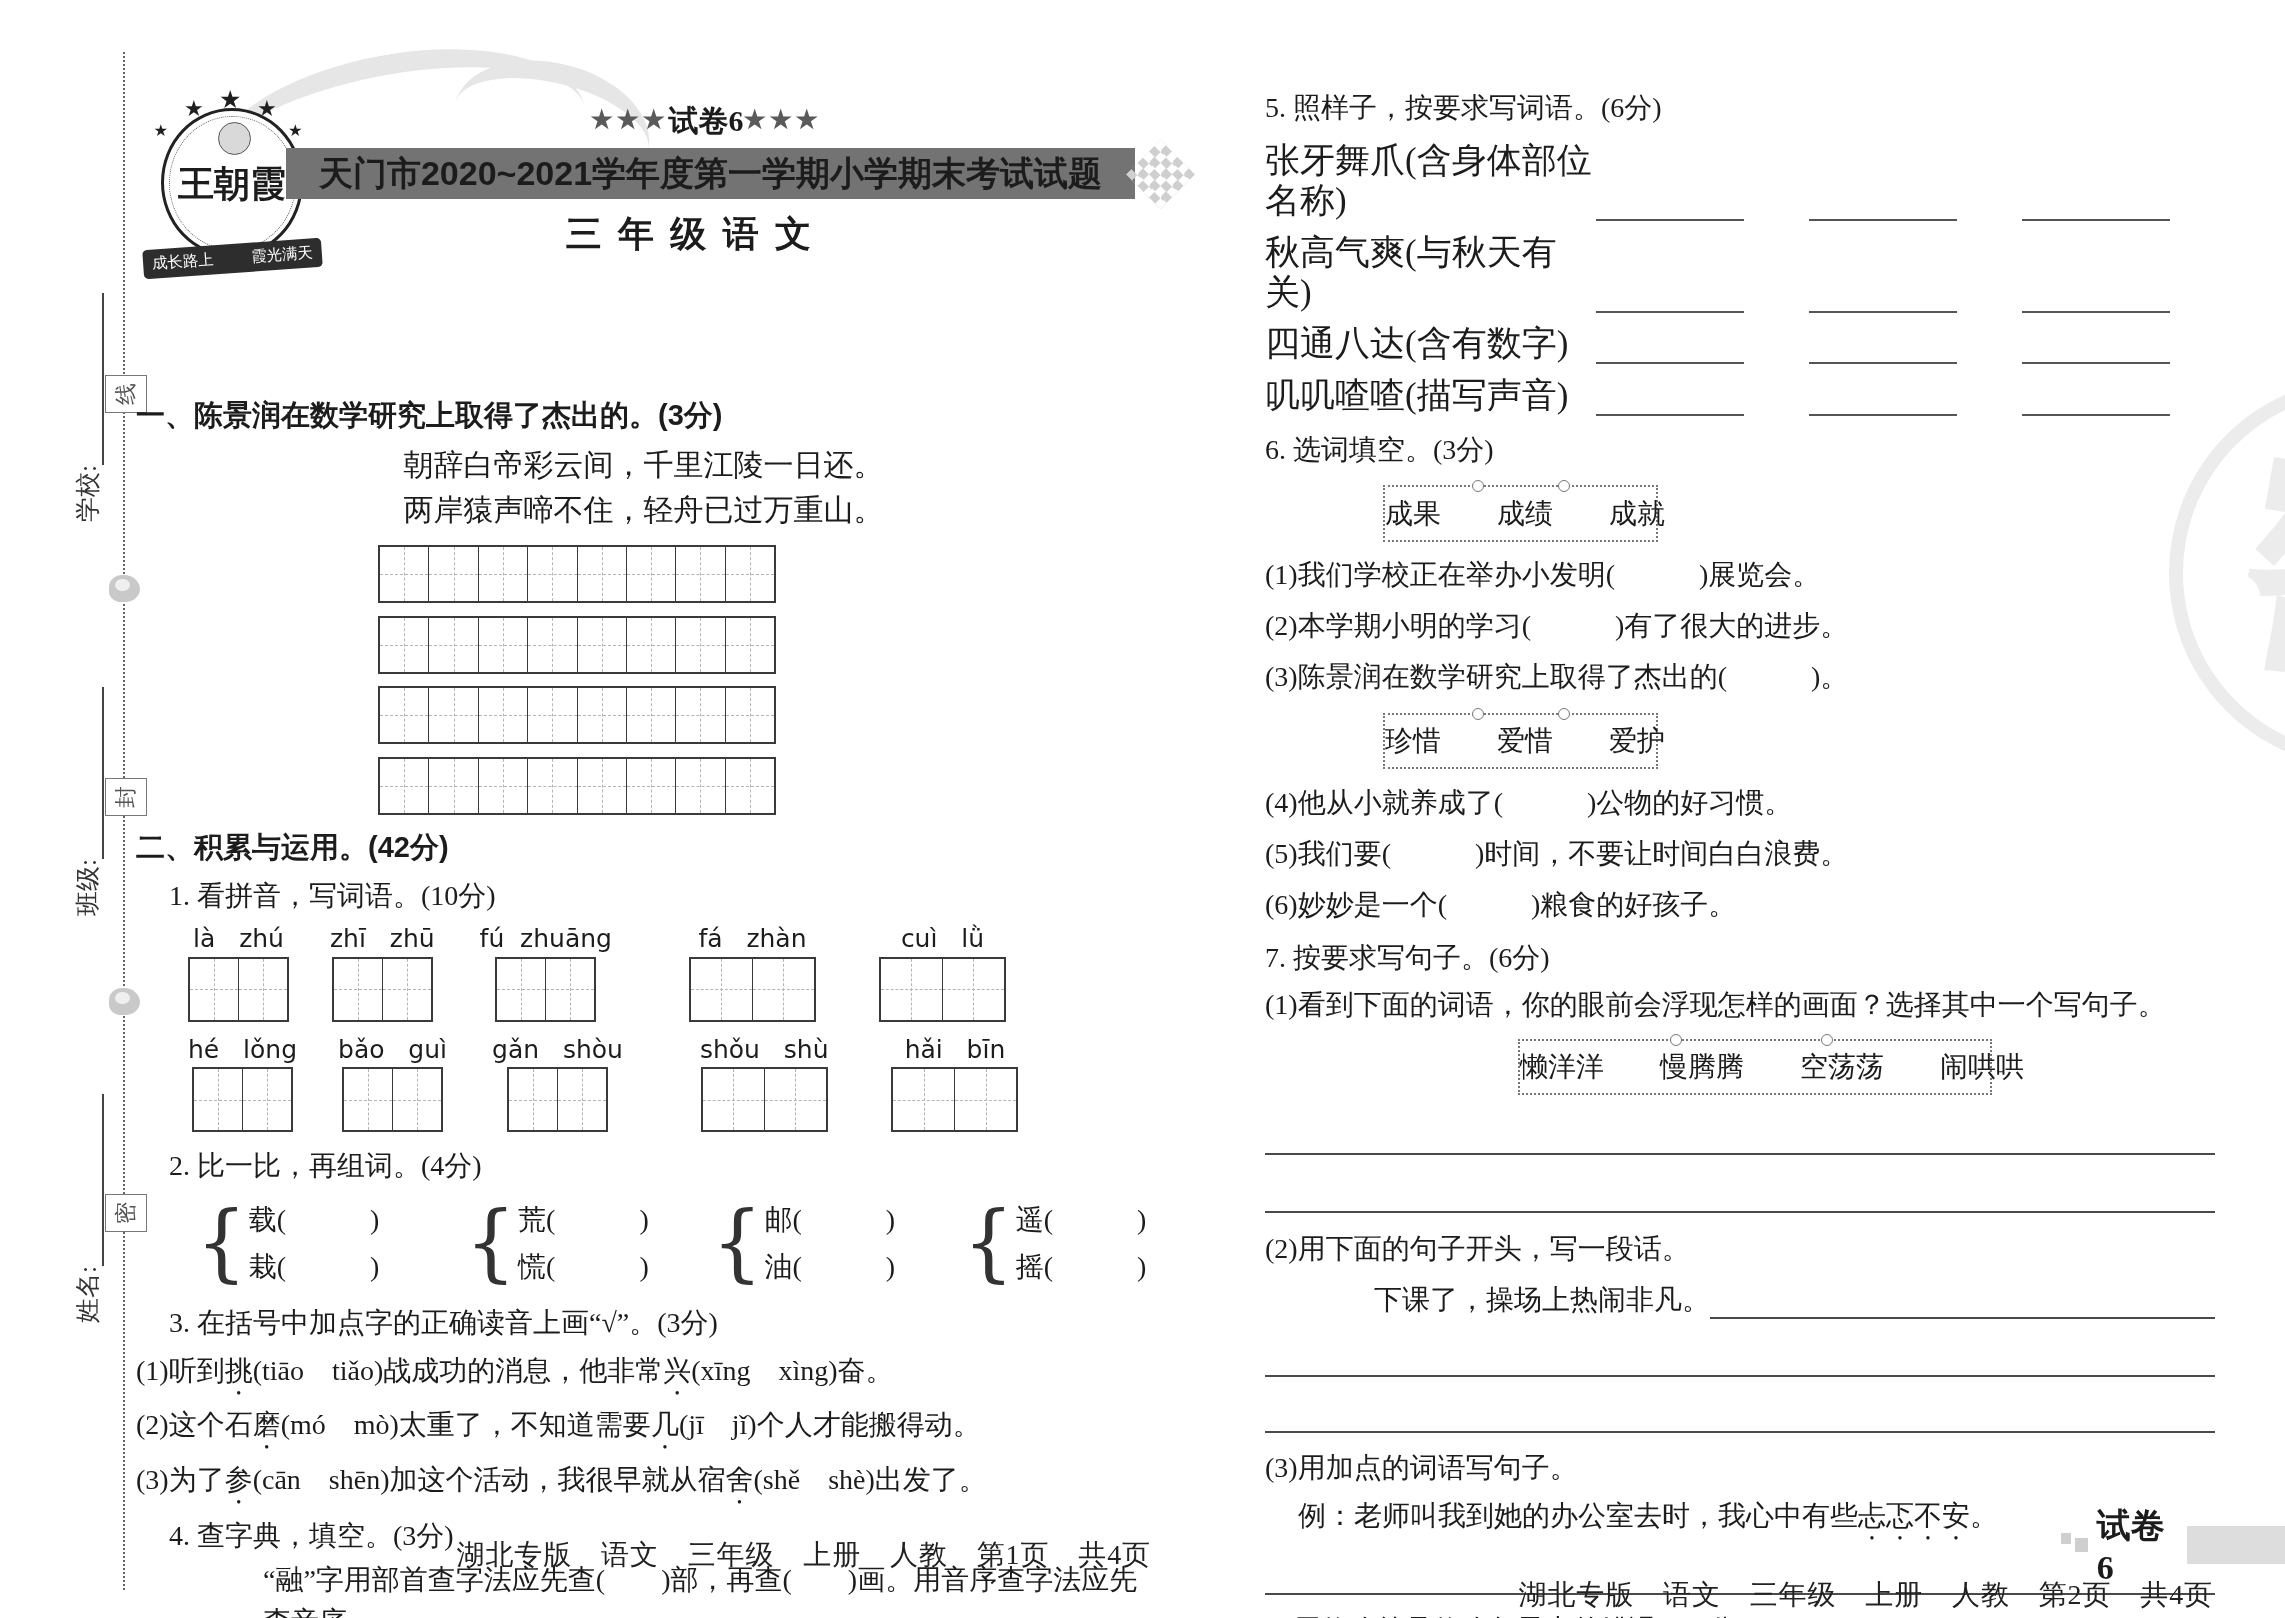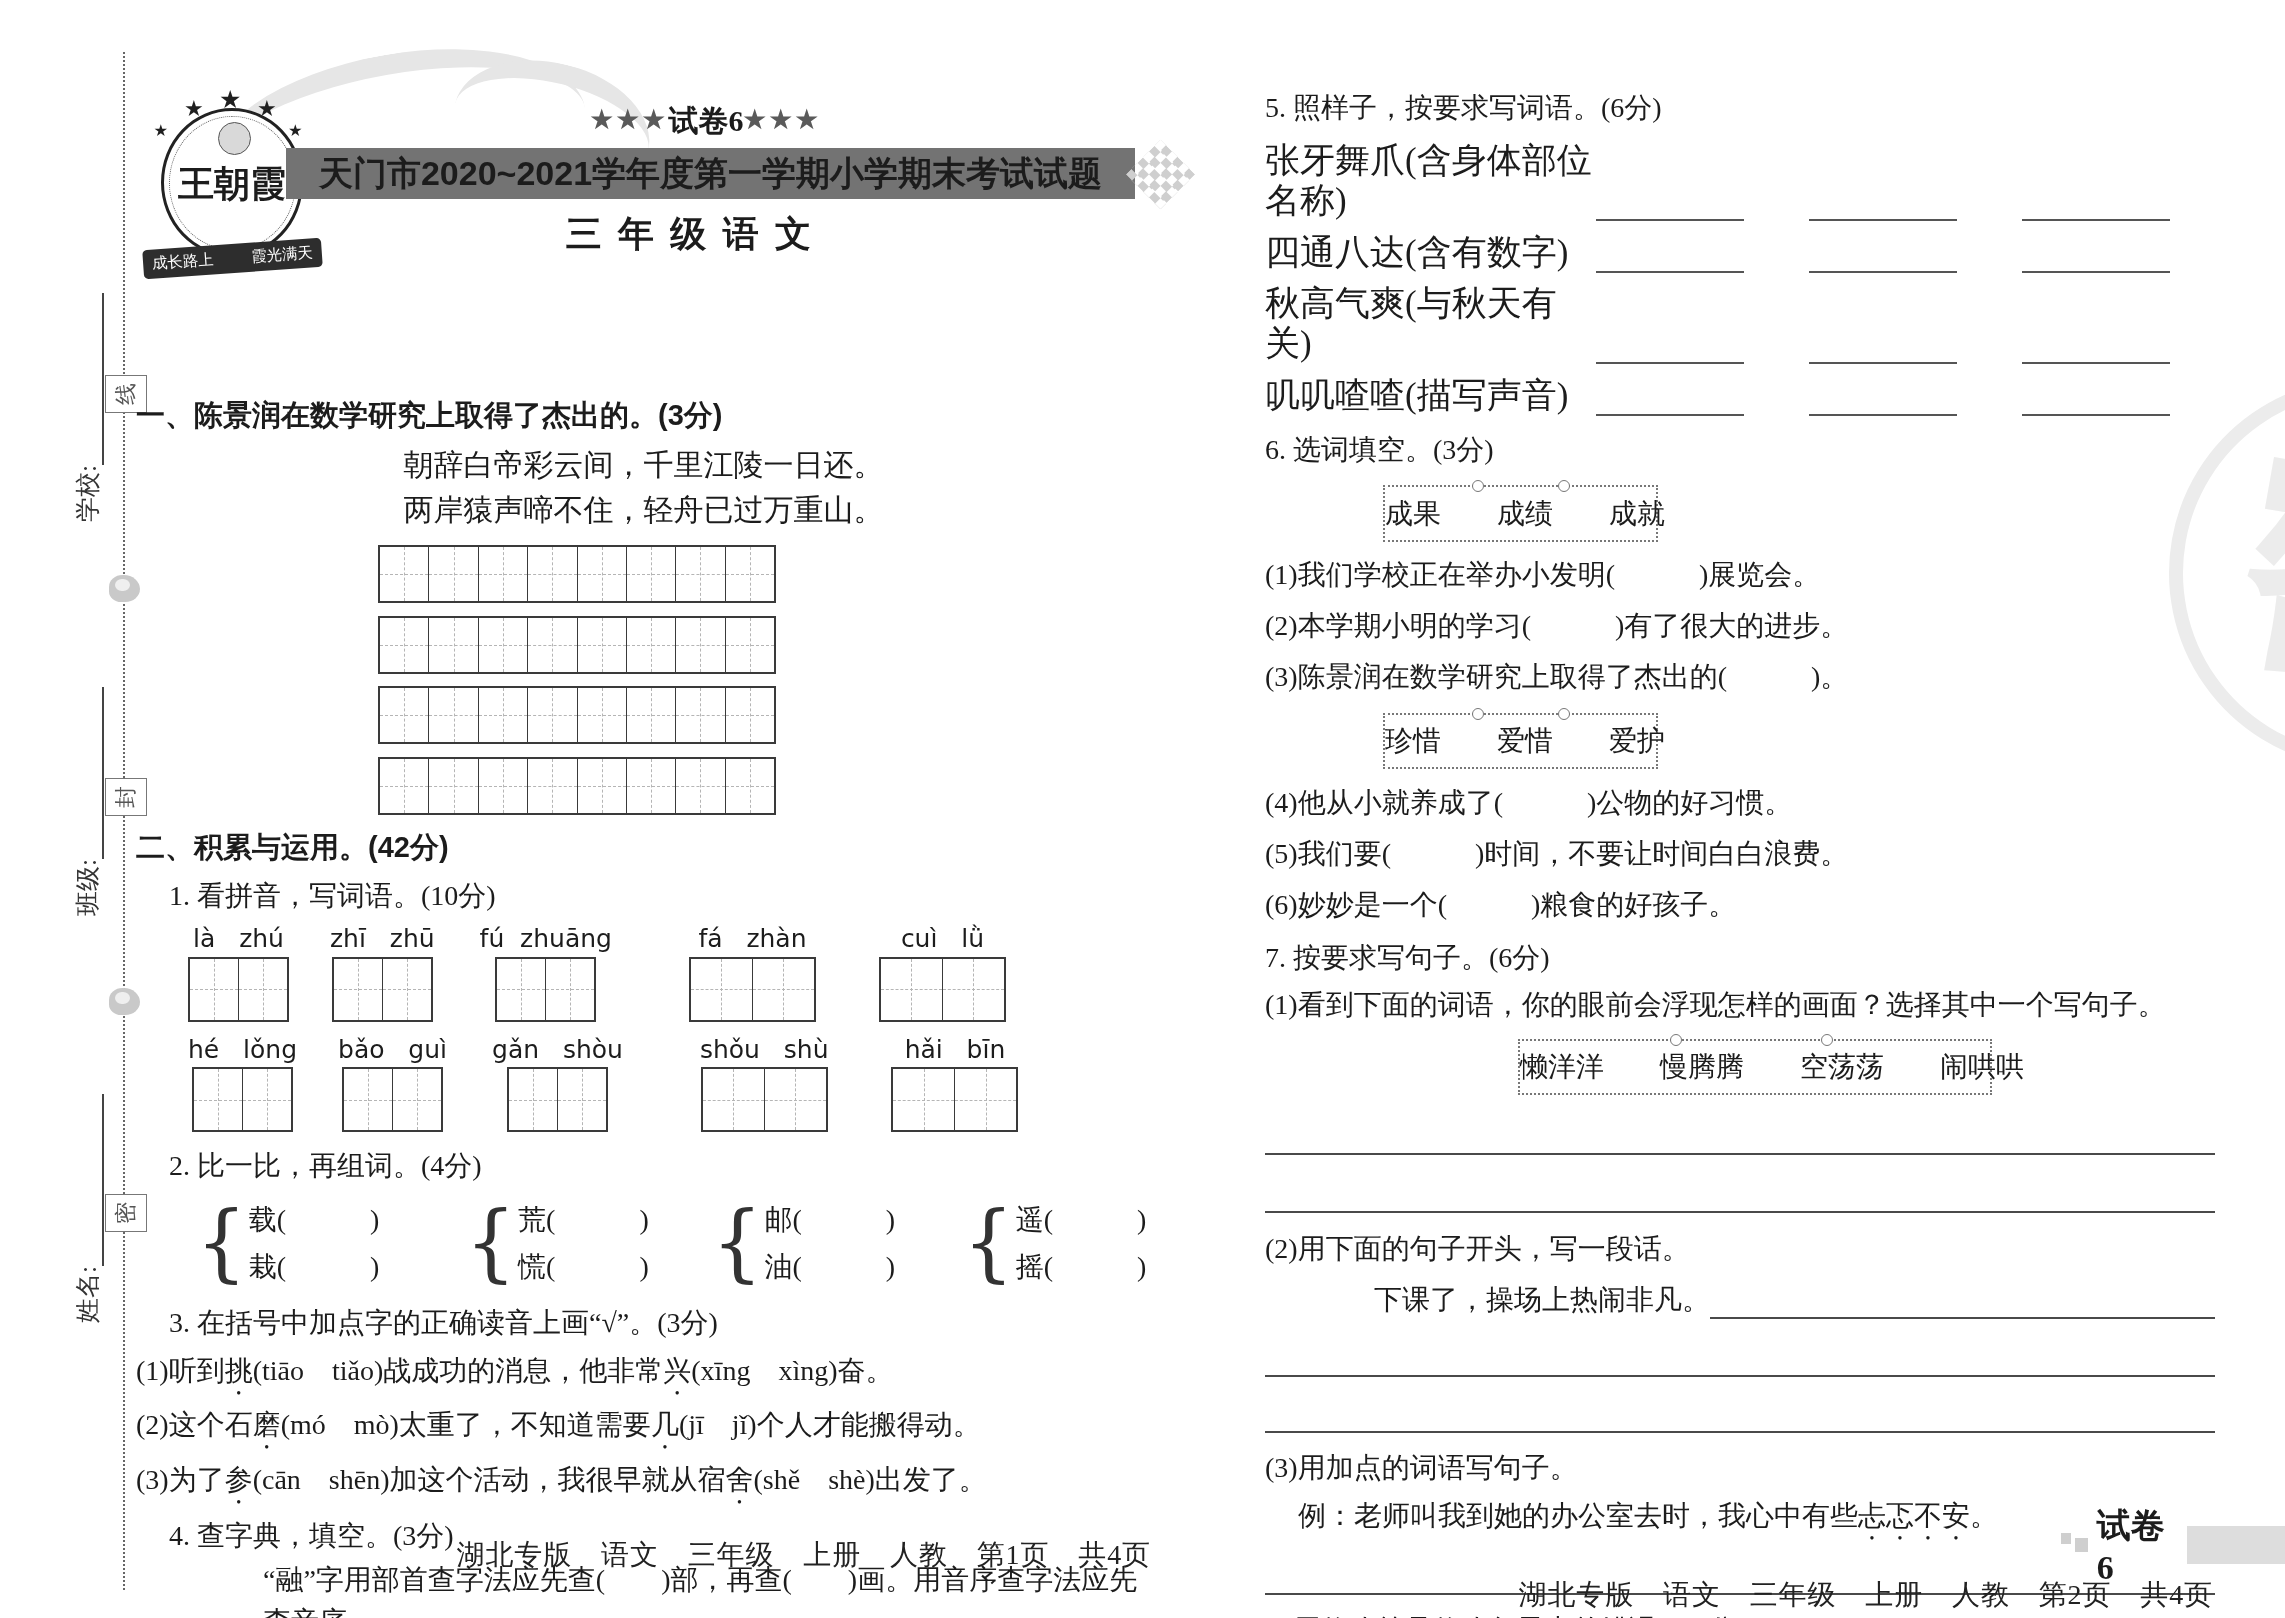--- a/index.html
+++ b/index.html
@@ -326,27 +326,27 @@
 
   <div class="right-col">
     <div class="q">5. 照样子，按要求写词语。(6分)</div>
     <div class="q5row">
       <span class="lbl">张牙舞爪(含身体部位名称)</span>
       <span class="bl"></span>
         <span class="bl"></span>
         <span class="bl"></span>
     </div>
     <div class="q5row">
+      <span class="lbl">秋高气爽(与秋天有关)</span>
+      <span class="bl"></span>
+        <span class="bl"></span>
+        <span class="bl"></span>
+    </div>
+    <div class="q5row">
       <span class="lbl">四通八达(含有数字)</span>
-      <span class="bl"></span>
-        <span class="bl"></span>
-        <span class="bl"></span>
-    </div>
-    <div class="q5row">
-      <span class="lbl">秋高气爽(与秋天有关)</span>
       <span class="bl"></span>
         <span class="bl"></span>
         <span class="bl"></span>
     </div>
     <div class="q5row">
       <span class="lbl">叽叽喳喳(描写声音)</span>
       <span class="bl"></span>
         <span class="bl"></span>
         <span class="bl"></span>
     </div>

